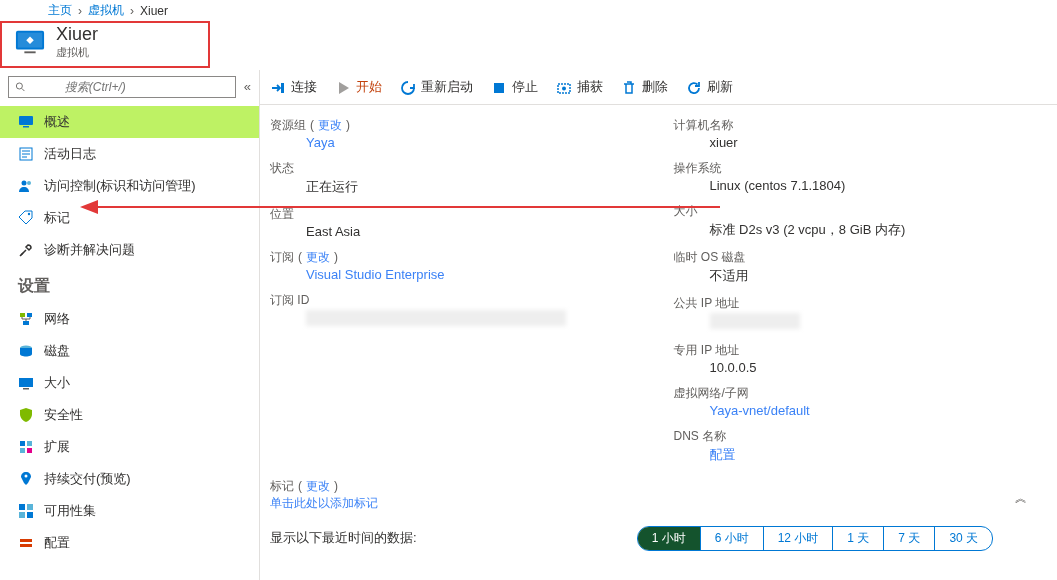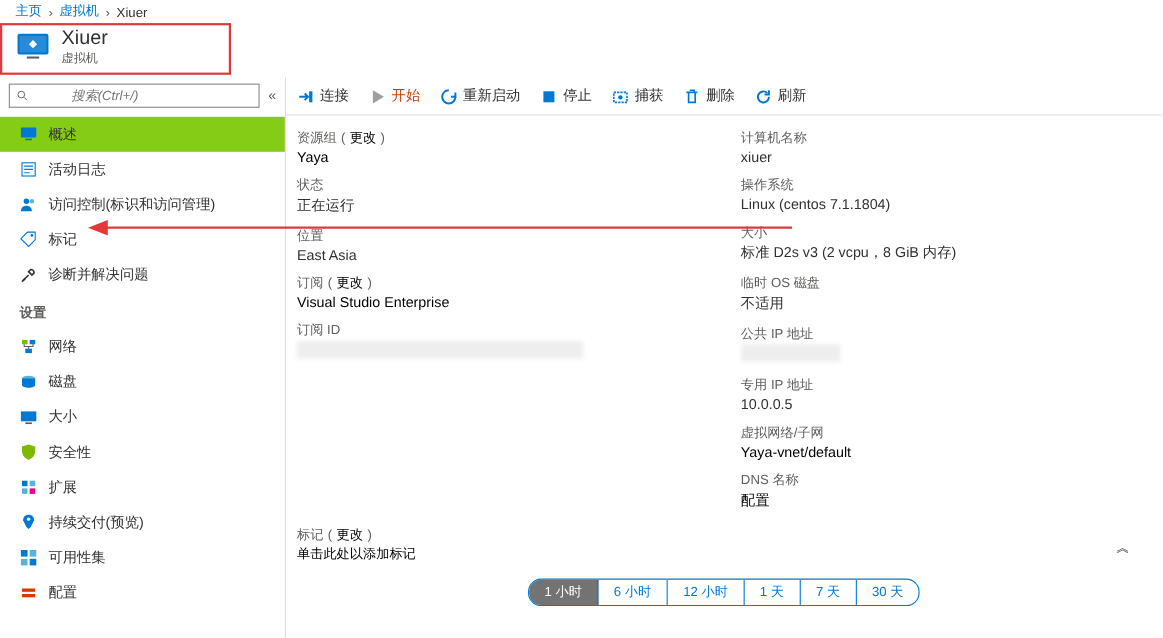--- a/index.html
+++ b/index.html
@@ -1,66 +1,66 @@
 <!DOCTYPE html>
 <html><head>
 <meta charset="utf-8">
 <style>
 * { margin: 0; padding: 0; box-sizing: border-box; font-family: "Segoe UI", "Microsoft YaHei", sans-serif; }
 body { width: 1057px; height: 580px; font-size: 13px; color: #323130; background: #fff; overflow: hidden; }
 
-.breadcrumb { padding: 2px 14px; font-size: 12px; display: flex; align-items: center; }
+.breadcrumb { padding: 2px 4px; font-size: 12px; display: flex; align-items: center; margin-left: 44px; }
 .breadcrumb a { color: #0078d4; text-decoration: none; }
 .breadcrumb .sep { margin: 0 6px; color: #605e5c; }
 
 .resource-header { display: flex; align-items: center; padding: 2px 10px 6px 10px; border: 2px solid #e23838; width: 210px; margin-bottom: 2px;}
 .resource-header .icon-box { width: 36px; height: 30px; margin-right: 8px; display: flex; align-items: center; justify-content: center; }
 .resource-header .icon-box svg { width: 30px; height: 28px; }
 .resource-header .title { font-size: 18px; font-weight: 400; color: #323130; line-height: 1.1; }
 .resource-header .subtitle { font-size: 11px; color: #605e5c; }
 
 .main { display: flex; height: calc(100% - 60px); }
 
 .sidebar { width: 260px; border-right: 1px solid #e1dfdd; display: flex; flex-direction: column; position: relative; }
 .sidebar-top { display: flex; align-items: center; padding: 6px 8px 8px 8px; }
 .search-box { flex: 1; display: flex; align-items: center; border: 1px solid #8a8886; padding: 3px 6px; gap: 35px; }
 .search-box svg { width: 14px; height: 14px; fill: #605e5c; margin-right: 4px;}
 .search-box input { border: none; outline: none; font-size: 12px; font-style: italic; width: 100%; color: #605e5c; }
 .collapse-btn { margin-left: 8px; cursor: pointer; color: #605e5c; }
 
 .nav-list { overflow-y: auto; flex: 1; }
 .nav-item { display: flex; align-items: center; padding: 7px 10px 7px 18px; cursor: pointer; font-size: 13px; color: #323130; position: relative; }
-.nav-item.selected { background: #84cc16; }
+.nav-item.selected { background: #bef264; }
 .nav-item .nav-icon { width: 16px; height: 16px; margin-right: 10px; display: flex; align-items: center; justify-content: center; }
 .nav-item .nav-icon svg { width: 16px; height: 16px; }
-.nav-section { padding: 10px 10px 6px 18px; font-size: 12px; font-weight: 600; color: #605e5c; }
+.nav-section { padding: 10px 10px 6px 18px; font-size: 16px; font-weight: 600; color: #605e5c; }
 .scroll-arrow { position: absolute; right: 6px; color: #605e5c; font-size: 10px;}
 
 .content { flex: 1; display: flex; flex-direction: column; position: relative; }
 .toolbar { display: flex; align-items: center; padding: 8px 10px; border-bottom: 1px solid #e1dfdd; gap: 18px; }
 .tb-btn { display: flex; align-items: flex-end; gap: 5px; font-size: 13px; cursor: pointer; color: #323130; }
 .tb-btn.disabled { color: #c2410c; cursor: default; }
 .tb-icon { width: 16px; height: 16px; display: inline-flex; align-items: center; justify-content: center;}
 
 .props { display: flex; padding: 12px 10px 0 10px; gap: 30px; }
 .col { flex: 1; }
 .prop { margin-bottom: 10px; }
 .prop-label { font-size: 12px; color: #605e5c; display: flex; align-items: center; gap: 4px;}
-.prop-value { font-size: 13px; color: #323130; margin-top: 1px;}
-.prop-value.link, .link { color: #000000; cursor: pointer; }
+.prop-value { font-size: 13px; color: #323130; margin-top: 1px; margin-left: 36px;}
+.prop-value.link, .link { color: #3b82f6; cursor: pointer; }
 .redacted { display: inline-block; width: 260px; height: 16px; background: #eee; filter: blur(2px); }
 .redacted2 { display: inline-block; width: 90px; height: 16px; background: #eee; filter: blur(2px); }
 
 .divider-hint { position: absolute; right: 30px; top: 420px; cursor: pointer; font-size: 12px; color: #605e5c;}
 .tags-row { padding: 4px 10px; font-size: 12px; }
 .footer-row { display: flex; align-items: center; padding: 10px 10px 0 10px; gap: 10px;}
 .time-pills { display: flex; border: 1px solid #0078d4; border-radius: 12px; overflow: hidden; font-size: 12px;}
 .time-pill { padding: 3px 14px; cursor: pointer; color: #0078d4; border-right: 1px solid #0078d4;}
 .time-pill:last-child { border-right: none;}
-.time-pill.active { background: #737373; color: #fff; }
+.time-pill.active { background: #14532d; color: #fff; }
 
 .arrow-overlay { position: absolute; pointer-events: none; top: 192px; left: 80px; width: 640px; height: 30px; z-index: 50;}
 </style>
 </head>
 <body>
 
 <div class="breadcrumb">
   <a href="#">主页</a>
   <span class="sep">›</span>
   <a href="#">虚拟机</a>
@@ -353,20 +353,21 @@
     </div>
 
     <div class="tags-row">
       <div class="prop-label"><span>标记</span> (<span class="link">更改</span>)</div>
       <div class="link">单击此处以添加标记</div>
     </div>
 
     <div class="divider-hint">︽</div>
 
     <div class="footer-row">
+      <span>显示以下最近时间的数据:</span>
       <div style="flex:0 0 200px;"></div>
       <div class="time-pills">
         <div class="time-pill active">1 小时</div>
         <div class="time-pill">6 小时</div>
         <div class="time-pill">12 小时</div>
         <div class="time-pill">1 天</div>
         <div class="time-pill">7 天</div>
         <div class="time-pill">30 天</div>
       </div>
     </div>

